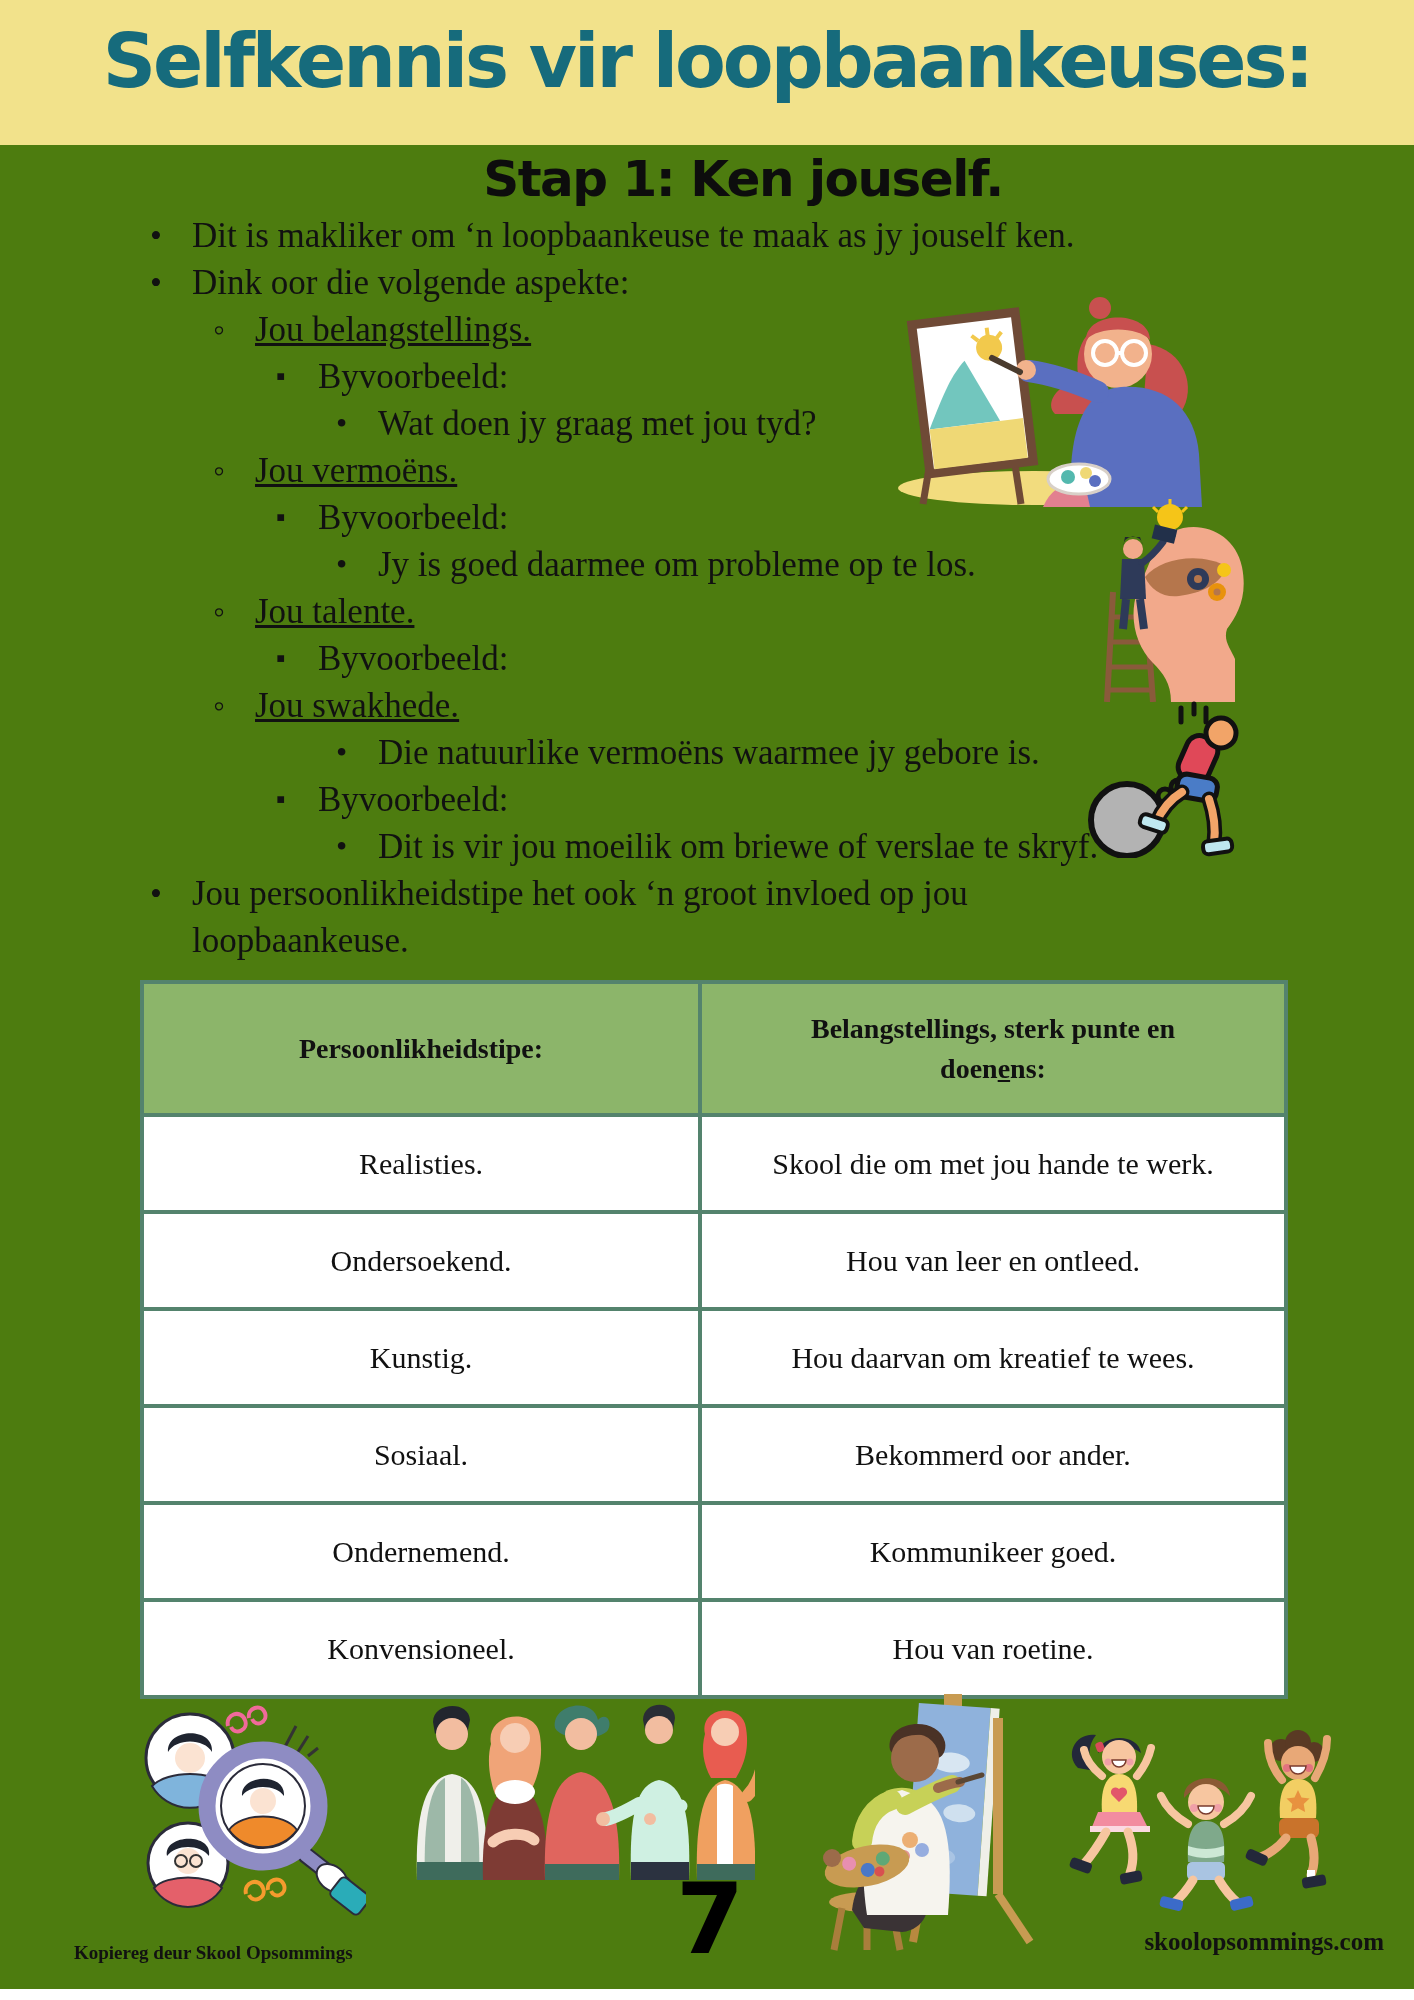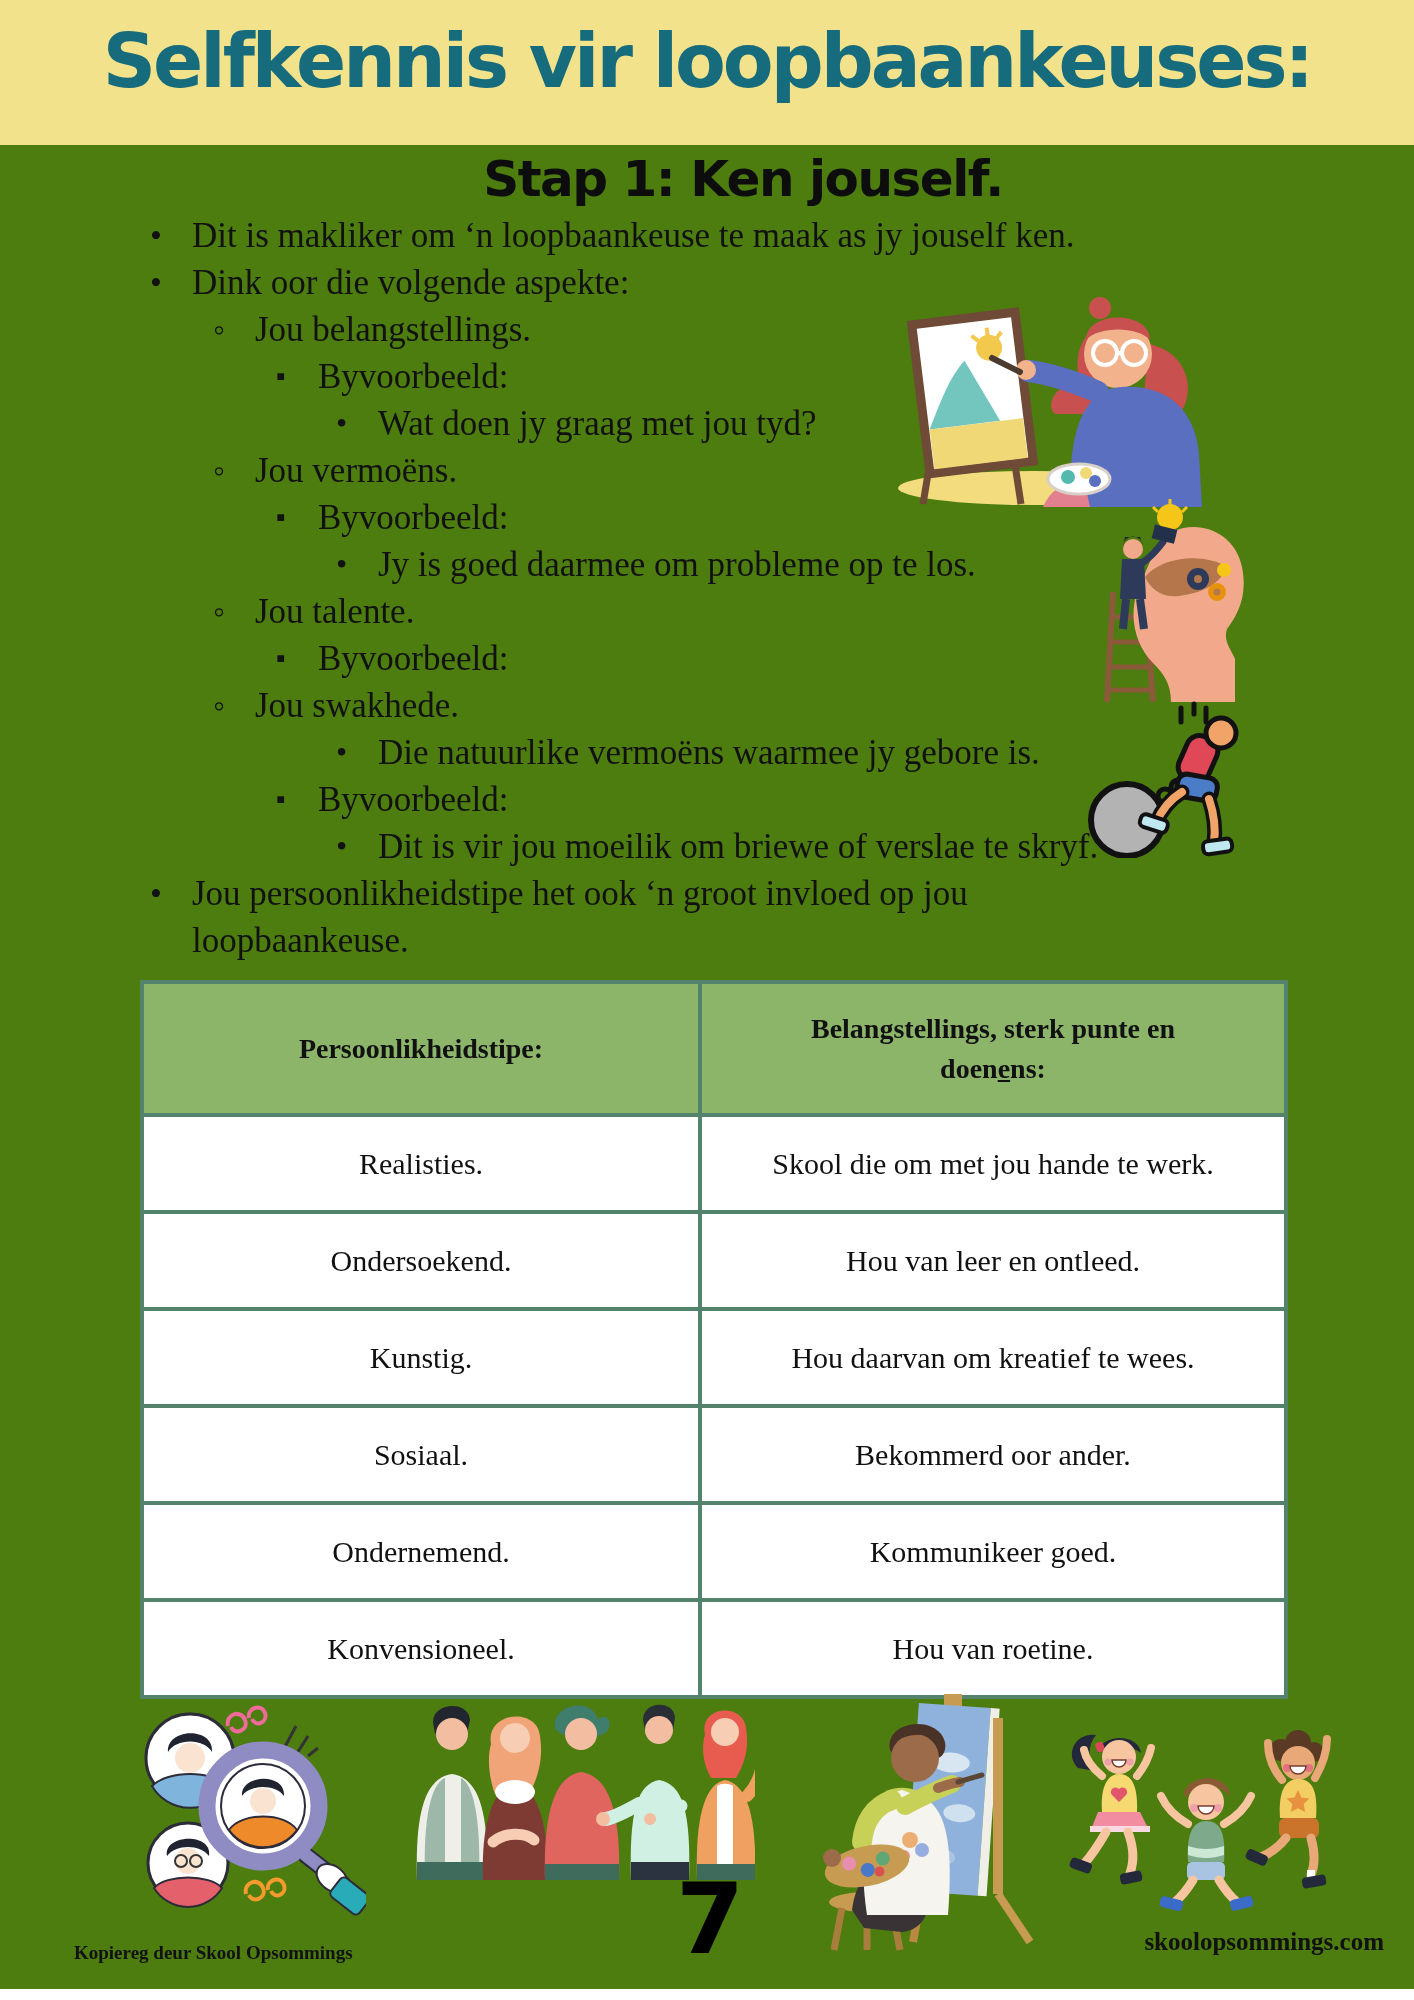--- a/index.html
+++ b/index.html
@@ -12,21 +12,21 @@
            letter-spacing:-3px;color:#166B7C;}
   
   .subtitle{position:absolute;left:0;top:150px;width:1414px;text-align:center;
             font-family:"DejaVu Sans", sans-serif;font-weight:bold;font-size:50px;
             letter-spacing:-1.5px;color:#0d0d0d;margin-left:36px;}
   
   .bullets{position:absolute;left:140px;top:212px;width:1140px;font-size:35px;}
   .bl{position:relative;line-height:47px;}
   .bl::before{position:absolute;color:#111;}
   .lvl1{padding-left:52px;}  .lvl1::before{content:"•";left:10px;font-size:34px;}
-  .lvl2{padding-left:115px;} .lvl2::before{content:"◦";left:73px;font-size:34px;}
+  .lvl2{padding-left:115px;text-decoration:underline;} .lvl2::before{content:"◦";left:73px;font-size:34px;}
   .lvl3{padding-left:178px;} .lvl3::before{content:"▪";left:136px;font-size:27px;}
   .lvl4{padding-left:238px;} .lvl4::before{content:"•";left:196px;font-size:32px;}
   .wraplimit{display:inline-block;max-width:845px;vertical-align:top;}
   
   table.ptable{position:absolute;left:140px;top:980px;width:1132px;border-collapse:collapse;
                table-layout:fixed;}
   table.ptable th, table.ptable td{border:4px solid #54836D;text-align:center;vertical-align:middle;
                background:#fff;font-weight:normal;}
   table.ptable th{background:#8CB56A;height:127px;font-weight:bold;font-size:28px;line-height:40px;}
   table.ptable td{height:91px;font-size:30px;}

